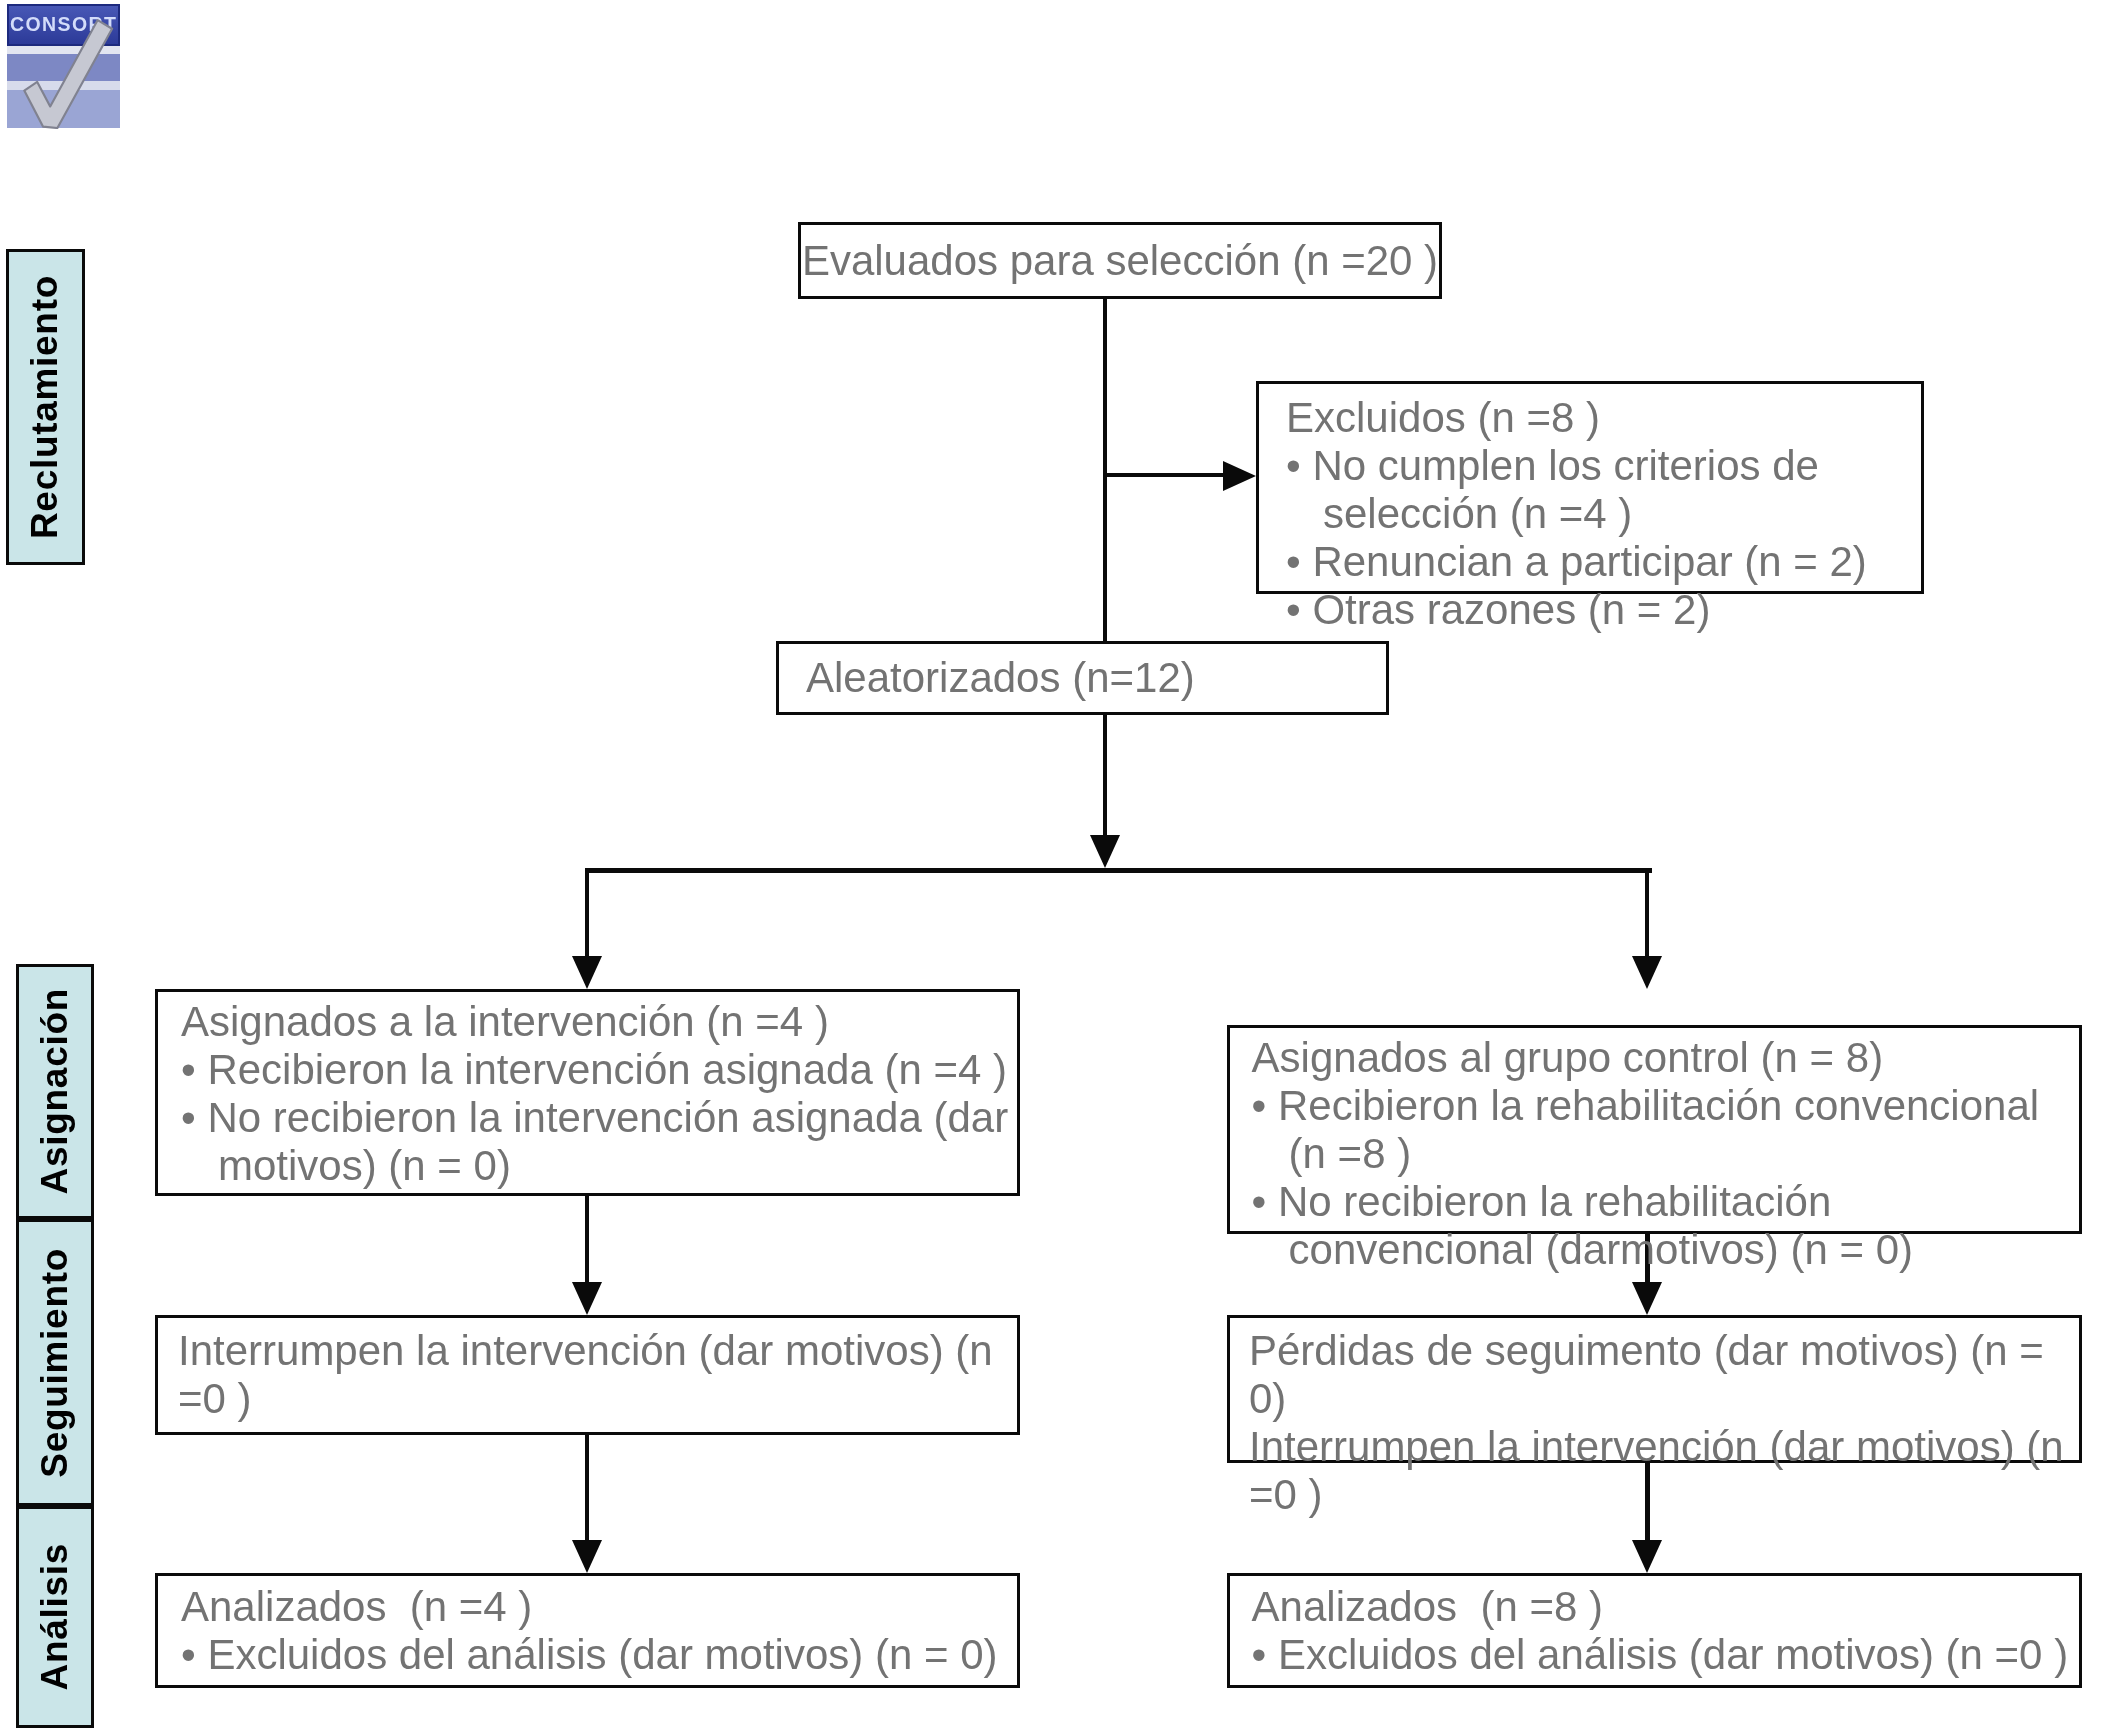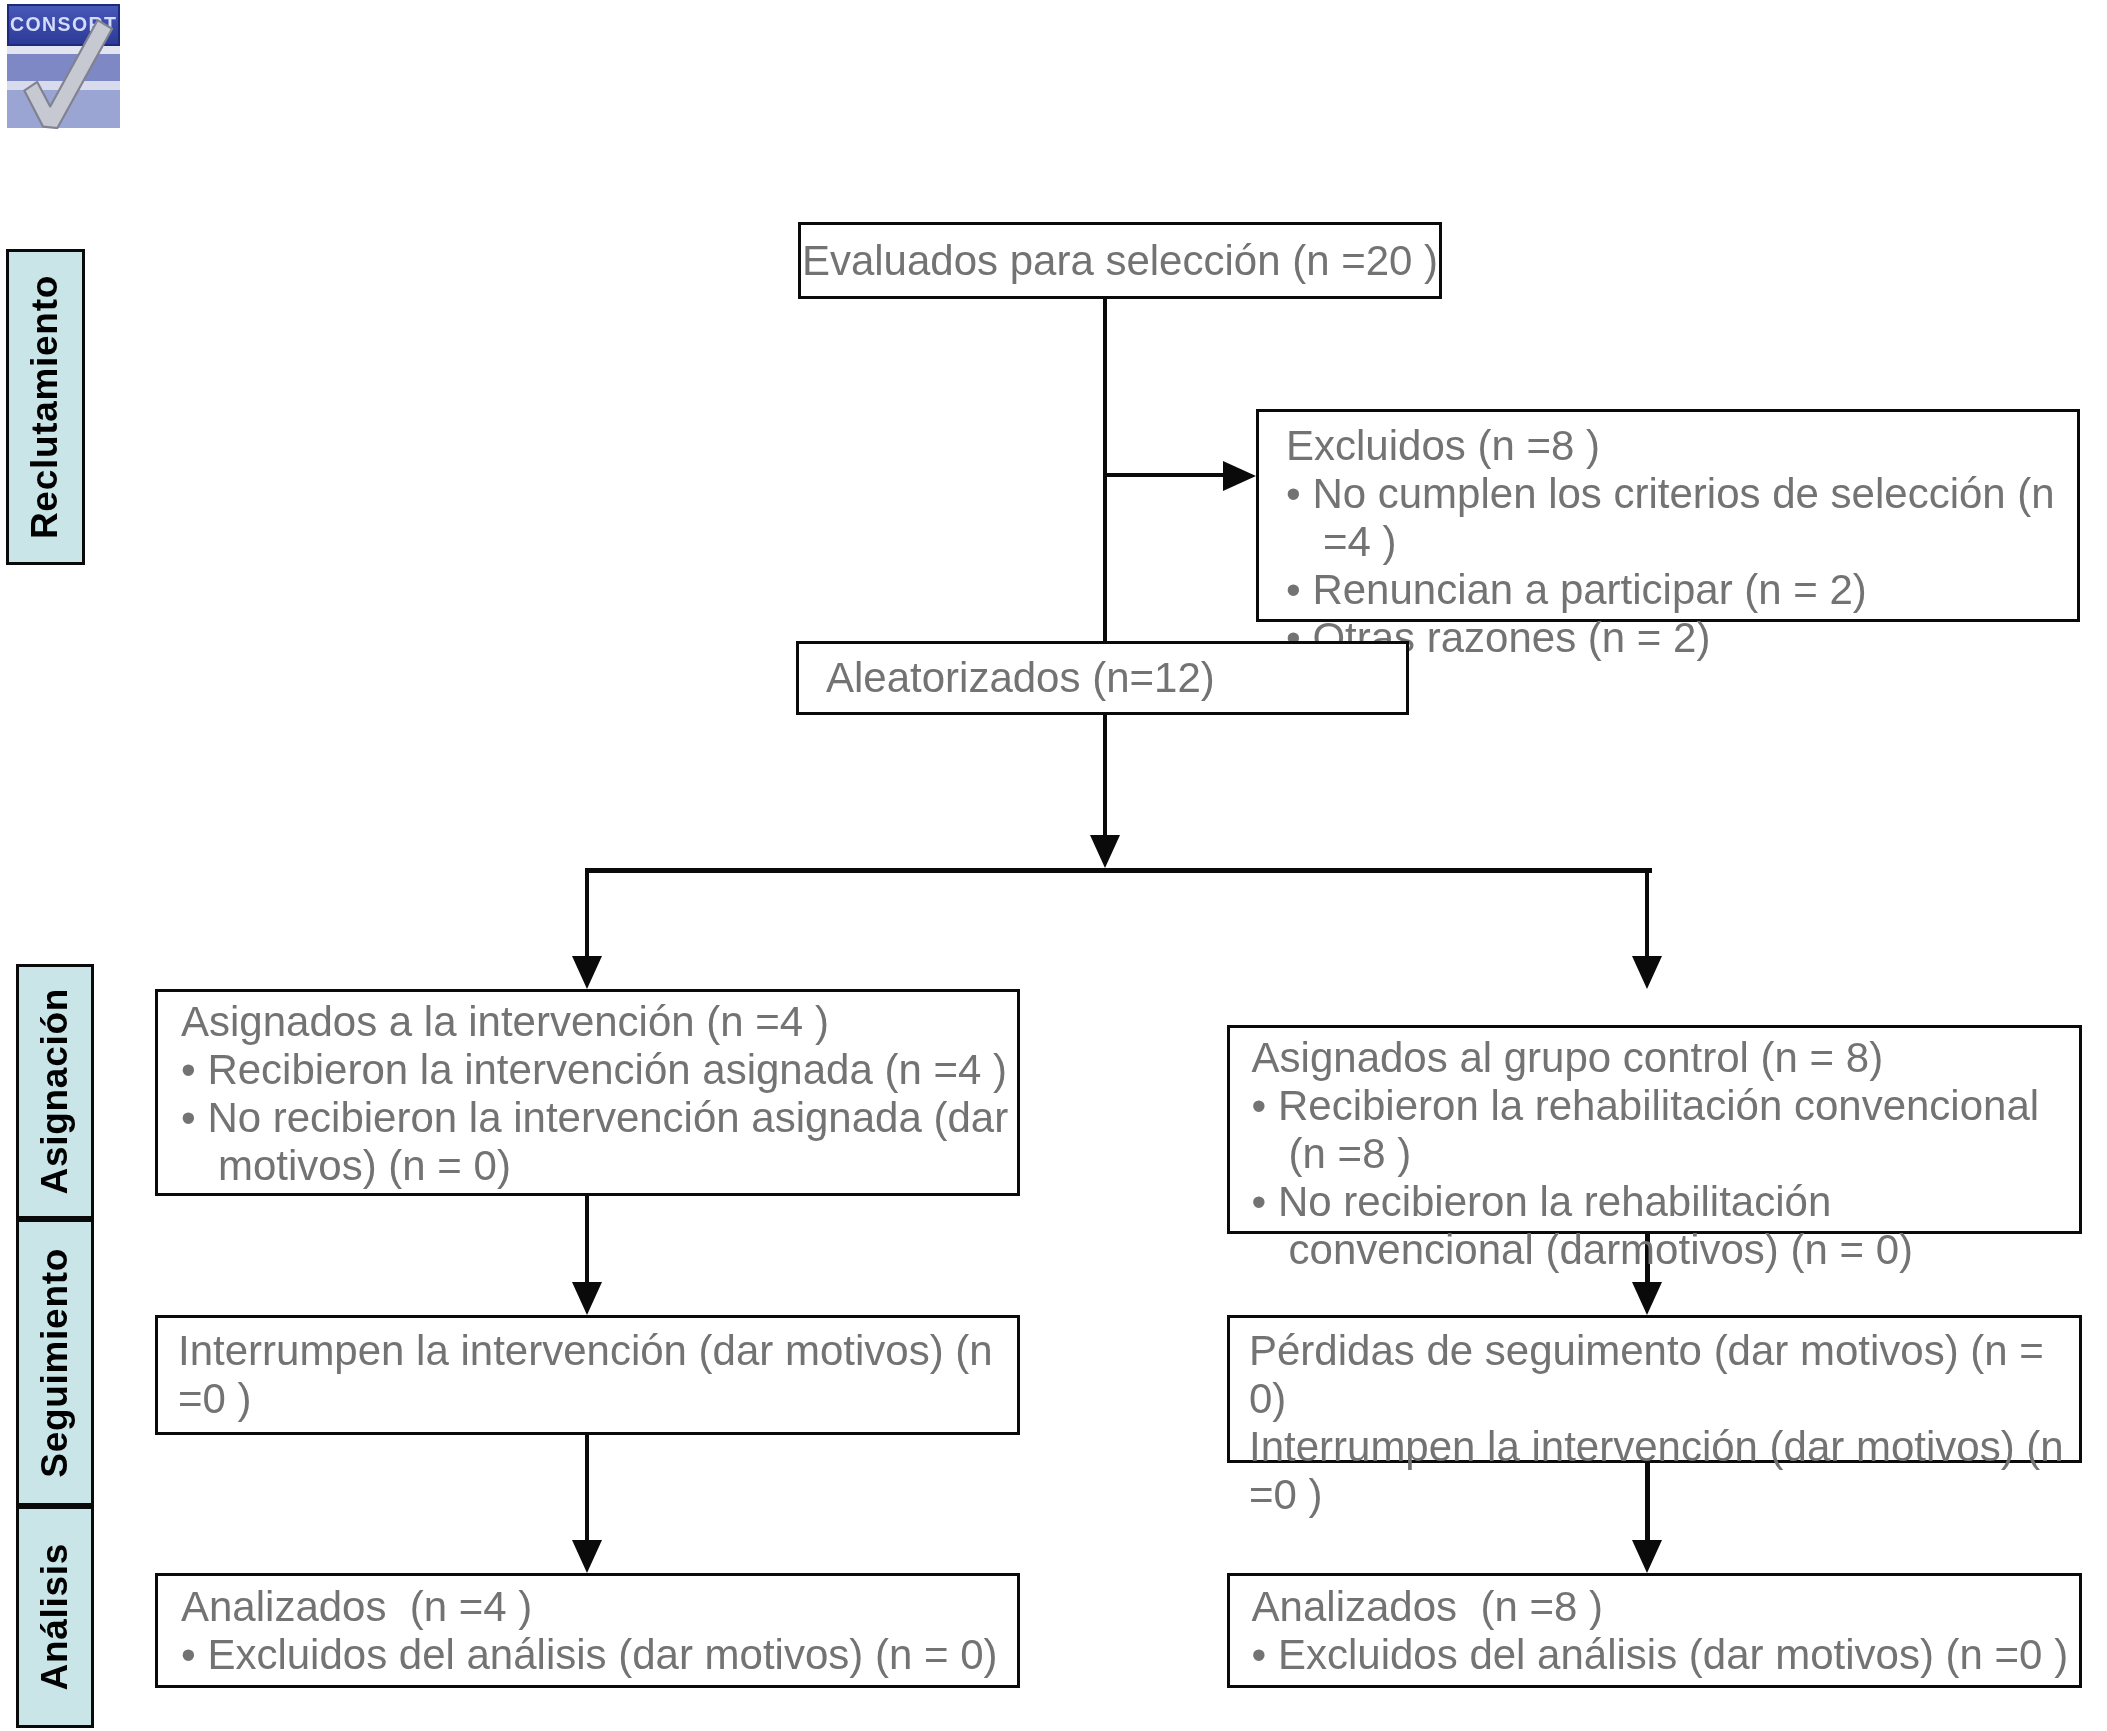--- a/index.html
+++ b/index.html
@@ -13,22 +13,22 @@
     position:absolute;box-sizing:border-box;background:#fff;
     border:3.6px solid #0a0a0a;font-size:42px;line-height:48px;color:#737373;
   }
   .box .line{white-space:pre-wrap;}
   .box .bullet{padding-left:37px;text-indent:-37px;white-space:pre-wrap;}
   .box .bullet::before{content:"\2022\00a0 ";}
   .v-center{display:flex;flex-direction:column;justify-content:center;}
   .h-center{align-items:center;text-align:center;}
 
   #box-assessed{left:798px;top:222px;width:644px;height:77px;}
-  #box-excluded{left:1256px;top:409px;width:824px;height:213px;padding:10px 7.2px 0 27px;}
-  #box-randomized{left:796px;top:641px;width:613px;height:74px;padding-left:27px;}
+  #box-excluded{left:1256px;top:381px;width:668px;height:213px;padding:10px 7.2px 0 27px;}
+  #box-randomized{left:776px;top:641px;width:613px;height:74px;padding-left:27px;}
   #box-alloc-int{left:155px;top:989px;width:865px;height:207px;padding:5.8px 5.8px 0 23px;}
   #box-alloc-ctl{left:1227px;top:1025px;width:855px;height:209px;padding:5.8px 4.3px 0 21.6px;}
   #box-fu-int{left:155px;top:1315px;width:865px;height:120px;padding:8.6px 4.3px 0 20px;}
   #box-fu-ctl{left:1227px;top:1315px;width:855px;height:148px;padding:8.6px 2.9px 0 19px;}
   #box-ana-int{left:155px;top:1573px;width:865px;height:115px;padding:7.2px 5.8px 0 23px;}
   #box-ana-ctl{left:1227px;top:1573px;width:855px;height:115px;padding:7.2px 4.3px 0 21.6px;}
 
   
   .stage{
     position:absolute;box-sizing:border-box;background:#cae5e8;border:3.6px solid #0a0a0a;

